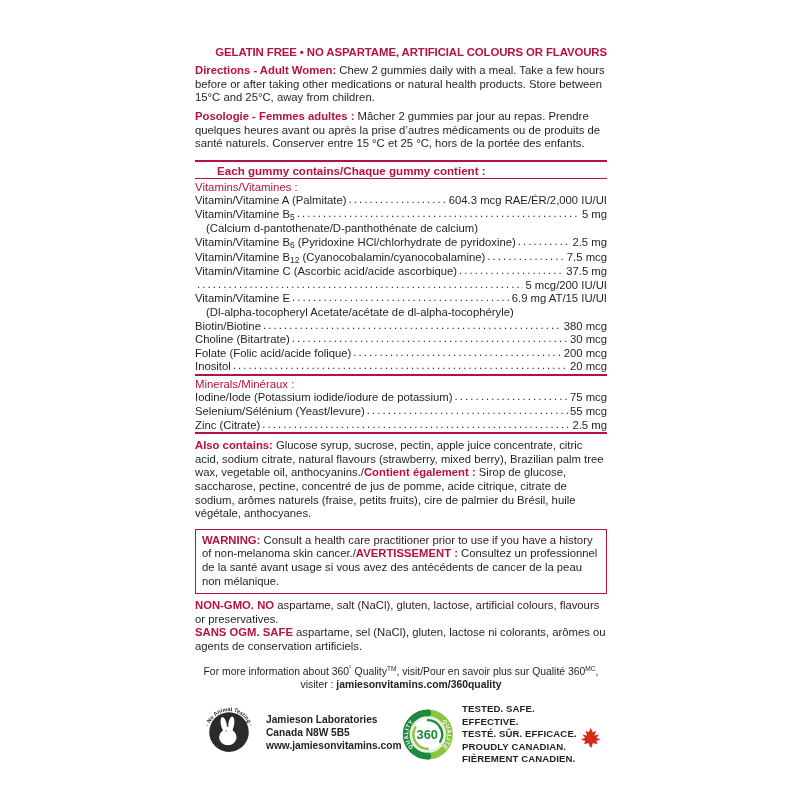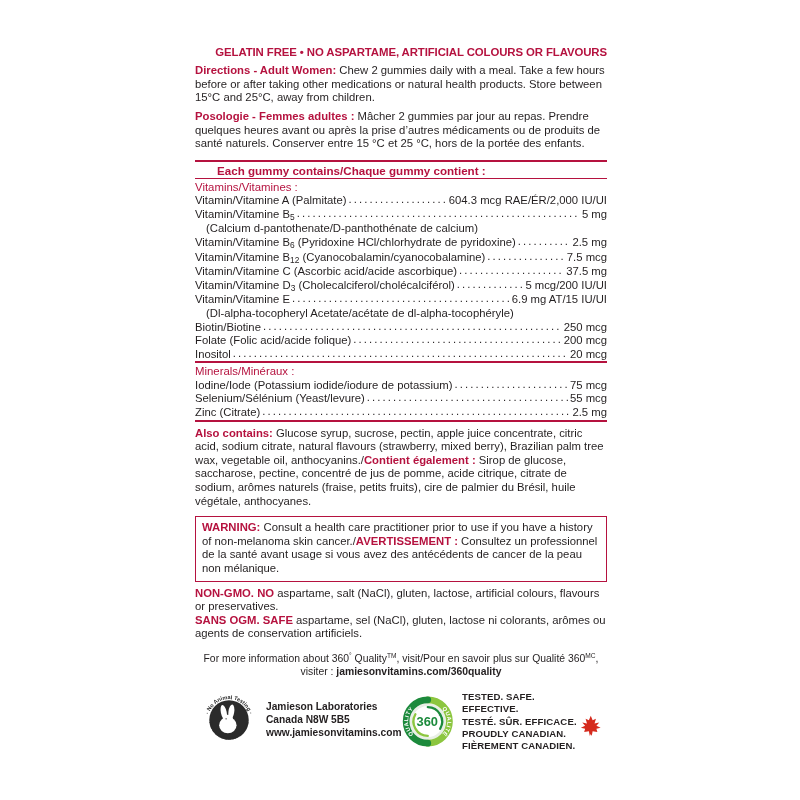--- a/index.html
+++ b/index.html
@@ -208,34 +208,38 @@
         <span class="nm">Vitamin/Vitamine B<sub>12</sub> (Cyanocobalamin/cyanocobalamine)</span>
         <span class="leader"></span>
         <span class="amt">7.5 mcg</span>
       </div>
       <div class="nrow">
         <span class="nm">Vitamin/Vitamine C (Ascorbic acid/acide ascorbique)</span>
         <span class="leader"></span>
         <span class="amt">37.5 mg</span>
       </div>
       <div class="nrow">
-        <span class="nm">Vitamin/Vitamine D<sub>3</sub> (Cholecalciferol/cholécalciférol)</span>
         <span class="leader"></span>
         <span class="amt">5 mcg/200 IU/UI</span>
       </div>
       <div class="nrow">
         <span class="nm">Vitamin/Vitamine E</span>
         <span class="leader"></span>
         <span class="amt">6.9 mg AT/15 IU/UI</span>
       </div>
       <div class="subline">(Dl-alpha-tocopheryl Acetate/acétate de dl-alpha-tocophéryle)</div>
       <div class="nrow">
         <span class="nm">Biotin/Biotine</span>
         <span class="leader"></span>
-        <span class="amt">250 mcg</span>
+        <span class="amt">380 mcg</span>
+      </div>
+      <div class="nrow">
+        <span class="nm">Choline (Bitartrate)</span>
+        <span class="leader"></span>
+        <span class="amt">30 mcg</span>
       </div>
       <div class="nrow">
         <span class="nm">Folate (Folic acid/acide folique)</span>
         <span class="leader"></span>
         <span class="amt">200 mcg</span>
       </div>
       <div class="nrow">
         <span class="nm">Inositol</span>
         <span class="leader"></span>
         <span class="amt">20 mcg</span>

